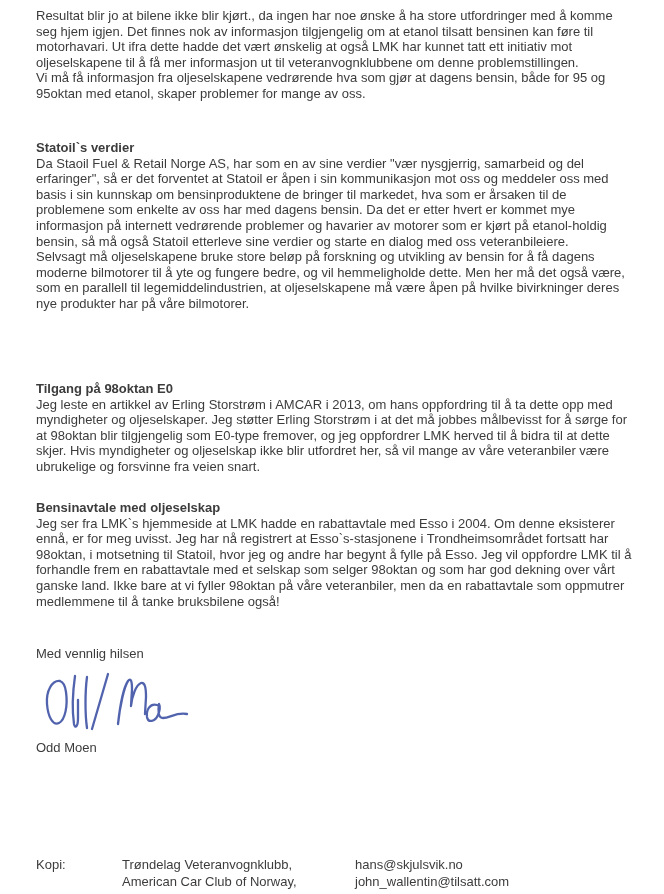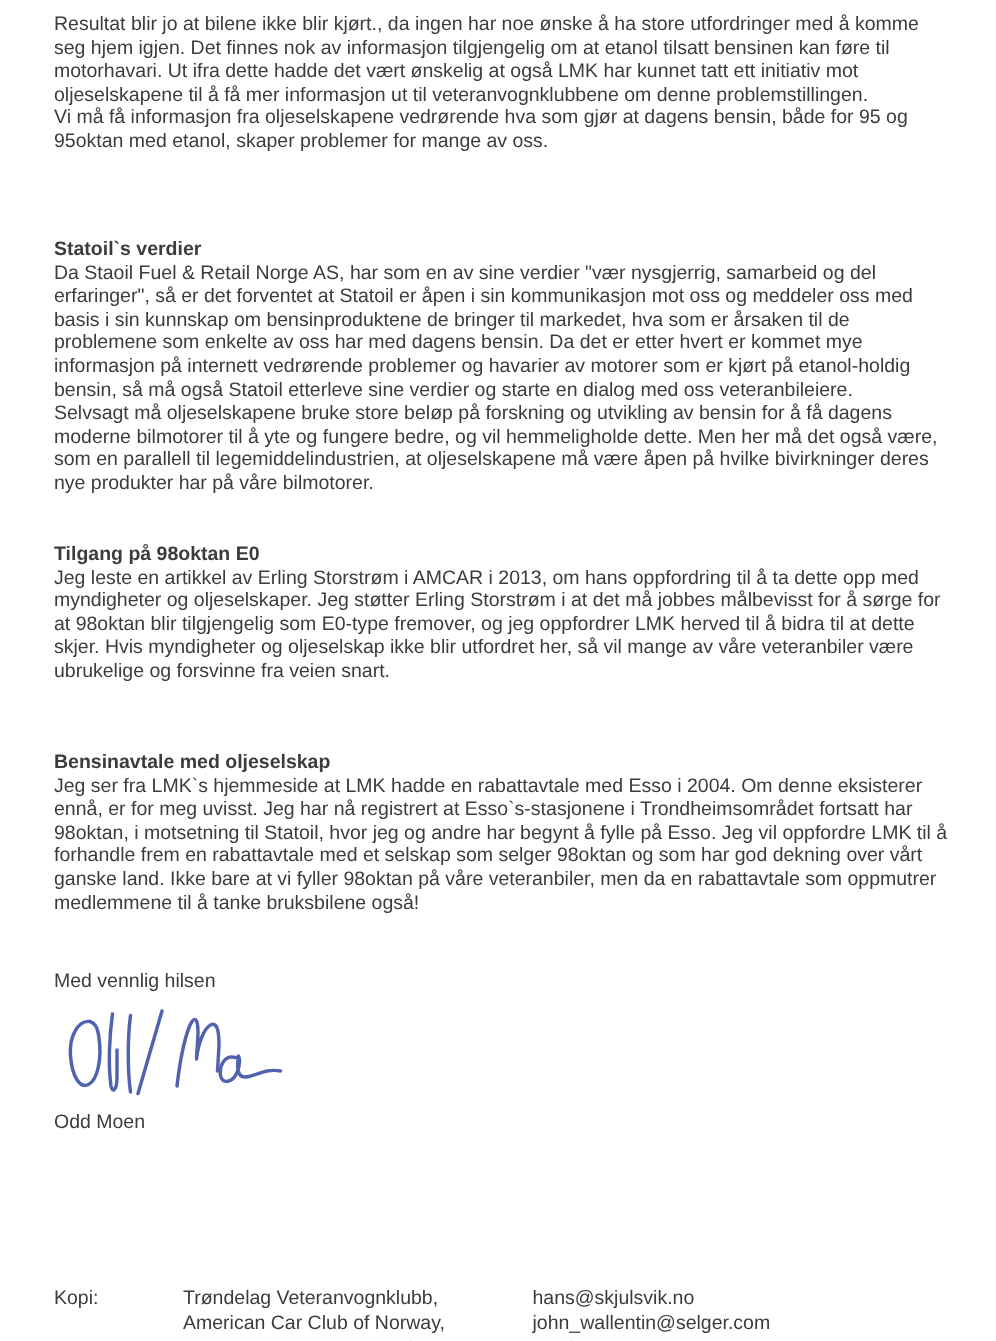--- a/index.html
+++ b/index.html
@@ -58,27 +58,27 @@
   }
 </style>
 </head>
 <body>
 
 <div class="page">
 
   <div class="block para" style="top:8px">Resultat blir jo at bilene ikke blir kjørt., da ingen har noe ønske å ha store utfordringer med å komme seg hjem igjen. Det finnes nok av informasjon tilgjengelig om at etanol tilsatt bensinen kan føre til motorhavari. Ut ifra dette hadde det vært ønskelig at også LMK har kunnet tatt ett initiativ mot oljeselskapene til å få mer informasjon ut til veteranvognklubbene om denne problemstillingen.
 Vi må få informasjon fra oljeselskapene vedrørende hva som gjør at dagens bensin, både for 95 og 95oktan med etanol, skaper problemer for mange av oss.</div>
 
-  <div class="block" style="top:158px">
+  <div class="block" style="top:140px">
     <div class="heading">Statoil`s verdier</div>
     <div class="para">Da Staoil Fuel &amp; Retail Norge AS, har som en av sine verdier "vær nysgjerrig, samarbeid og del erfaringer", så er det forventet at Statoil er åpen i sin kommunikasjon mot oss og meddeler oss med basis i sin kunnskap om bensinproduktene de bringer til markedet, hva som er årsaken til de problemene som enkelte av oss har med dagens bensin. Da det er etter hvert er kommet mye informasjon på internett vedrørende problemer og havarier av motorer som er kjørt på etanol-holdig bensin, så må også Statoil etterleve sine verdier og starte en dialog med oss veteranbileiere.
 Selvsagt må oljeselskapene bruke store beløp på forskning og utvikling av bensin for å få dagens moderne bilmotorer til å yte og fungere bedre, og vil hemmeligholde dette. Men her må det også være, som en parallell til legemiddelindustrien, at oljeselskapene må være åpen på hvilke bivirkninger deres nye produkter har på våre bilmotorer.</div>
   </div>
 
-  <div class="block" style="top:361px">
+  <div class="block" style="top:381px">
     <div class="heading">Tilgang på 98oktan E0</div>
     <div class="para">Jeg leste en artikkel av Erling Storstrøm i AMCAR i 2013, om hans oppfordring til å ta dette opp med myndigheter og oljeselskaper. Jeg støtter Erling Storstrøm i at det må jobbes målbevisst for å sørge for at 98oktan blir tilgjengelig som E0-type fremover, og jeg oppfordrer LMK herved til å bidra til at dette skjer. Hvis myndigheter og oljeselskap ikke blir utfordret her, så vil mange av våre veteranbiler være ubrukelige og forsvinne fra veien snart.</div>
   </div>
 
   <div class="block" style="top:500px">
     <div class="heading">Bensinavtale med oljeselskap</div>
     <div class="para">Jeg ser fra LMK`s hjemmeside at LMK hadde en rabattavtale med Esso i 2004. Om denne eksisterer ennå, er for meg uvisst. Jeg har nå registrert at Esso`s-stasjonene i Trondheimsområdet fortsatt har 98oktan, i motsetning til Statoil, hvor jeg og andre har begynt å fylle på Esso. Jeg vil oppfordre LMK til å forhandle frem en rabattavtale med et selskap som selger 98oktan og som har god dekning over vårt ganske land. Ikke bare at vi fyller 98oktan på våre veteranbiler, men da en rabattavtale som oppmutrer medlemmene til å tanke bruksbilene også!</div>
   </div>
 
   <div class="block" style="top:646px">Med vennlig hilsen</div>
@@ -101,18 +101,18 @@
 
   <div class="block kopi" style="top:856px">
     <div class="kopi-label">Kopi:</div>
     <div class="kopi-orgs">
       <div>Trøndelag Veteranvognklubb,</div>
       <div>American Car Club of Norway,</div>
       <div>Nordic Packard Owners Club,</div>
     </div>
     <div class="kopi-emails">
       <div>hans@skjulsvik.no</div>
-      <div>john_wallentin@selger.com</div>
+      <div>john_wallentin@tilsatt.com</div>
       <div>carclub@amcar.no</div>
     </div>
   </div>
 
 </div>
 
 </body></html>

